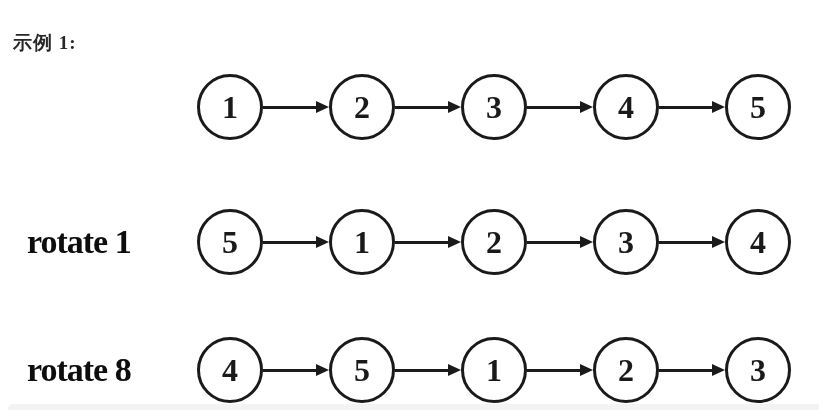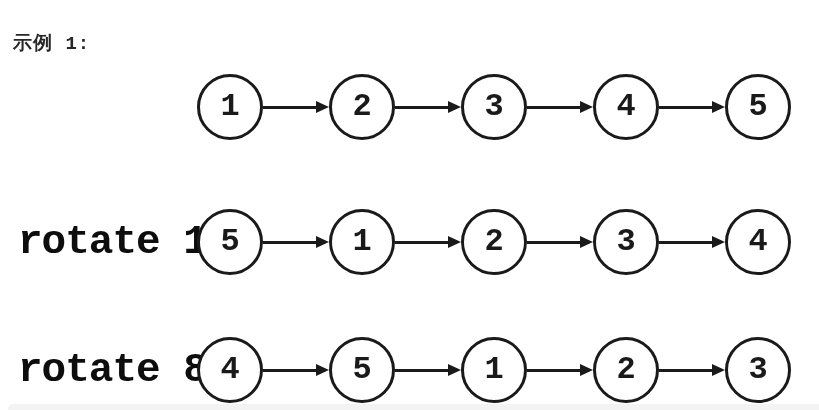--- a/index.html
+++ b/index.html
@@ -2,21 +2,21 @@
 <html><head>
 <meta charset="utf-8">
 <style>
   html, body { margin: 0; padding: 0; background: #ffffff; }
   .canvas {
     position: relative;
     width: 819px;
     height: 410px;
     background: #ffffff;
     overflow: hidden;
-    font-family: Liberation Mono, monospace;
+    font-family: Liberation Serif, serif;
   }
   .example-title {
     position: absolute;
     left: 13px;
     top: 30px;
     font-size: 19px;
     font-weight: bold;
     color: #262626;
     letter-spacing: 1px;
     white-space: pre;
@@ -27,22 +27,22 @@
     height: 66px;
     display: flex;
     align-items: center;
   }
   .row-1 { top: 74px; }
   .row-2 { top: 209px; }
   .row-3 { top: 337px; }
   .row-label {
     width: 197px;
     box-sizing: border-box;
-    padding-left: 18px;
-    font-size: 41px;
+    padding-left: 27px;
+    font-size: 34px;
     font-weight: bold;
     color: #0d0d0d;
     letter-spacing: -1px;
     white-space: nowrap;
     flex: none;
   }
   .node {
     flex: none;
     width: 60px;
     height: 60px;

